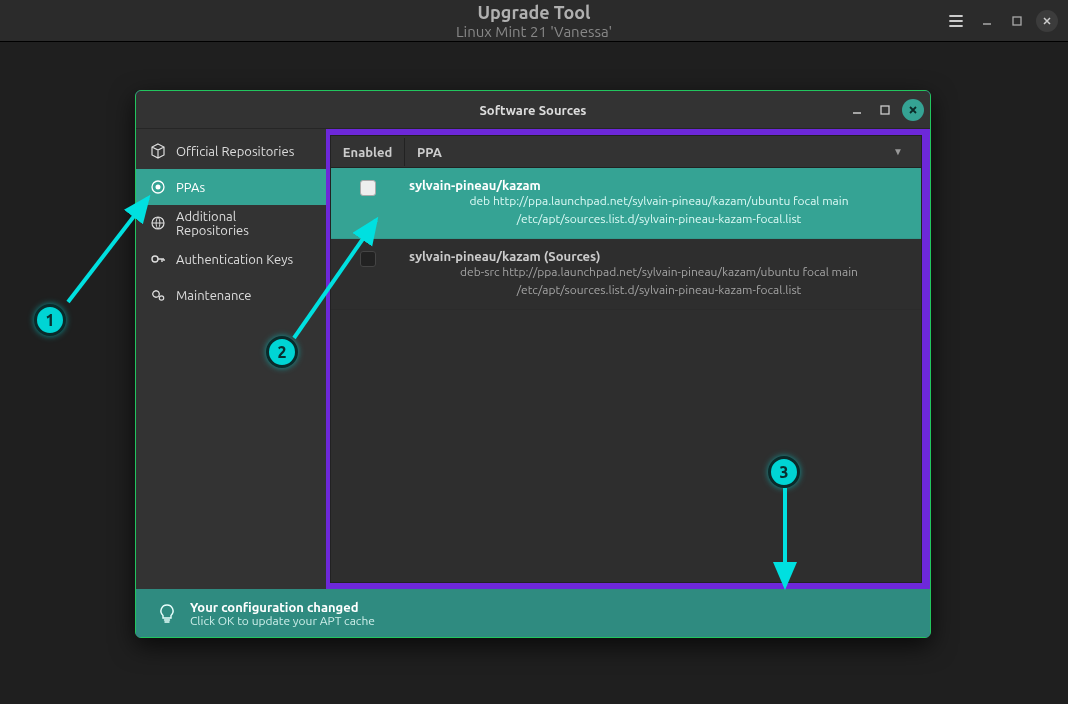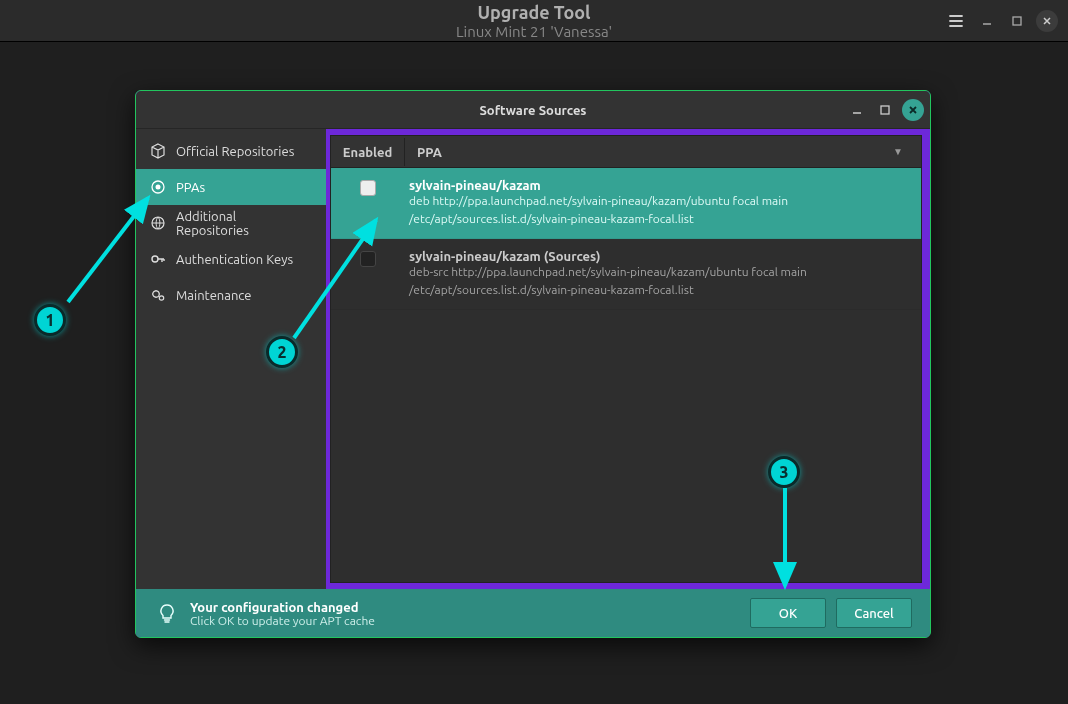--- a/index.html
+++ b/index.html
@@ -168,21 +168,21 @@
   background: #eee;
   display: inline-block;
   cursor: pointer;
 }
 .chk.dark { background: #222; border-color: #444; }
 .row .cell-ppa {
   flex: 1;
   padding: 10px 12px 10px 4px;
 }
 .ppa-name { font-weight: 700; }
-.ppa-line { font-size: 12px; opacity: 0.95; line-height: 1.5; }
+.ppa-line { font-size: 12px; opacity: 0.95; line-height: 1.5; text-align: center; }
 .row.selected .ppa-line { color: #e6fffb; }
 .row.normal { color: #ccc; }
 .row.normal .ppa-line { color: #aaa; }
 
 .footer {
   height: 48px;
   background: #2f8b80;
   display: flex;
   align-items: center;
   padding: 0 18px;
@@ -352,24 +352,20 @@
   <div class="footer">
     <div class="bulb">
       <svg viewBox="0 0 20 20">
           <path d="M10 2a6 6 0 0 0-4 10.5V15h8v-2.5A6 6 0 0 0 10 2z M7.5 17h5 M8 19h4" fill="none" stroke="currentColor" stroke-width="1.4" stroke-linecap="round"></path>
         </svg>
     </div>
     <div class="footer-text">
       <div class="footer-title">Your configuration changed</div>
       <div class="footer-sub">Click OK to update your APT cache</div>
     </div>
-    <div class="footer-buttons">
-      <div class="btn">OK</div>
-      <div class="btn">Cancel</div>
-    </div>
   </div>
 </div>
 
 <svg class="arrow" style="left:50px; top:190px;" width="120" height="120" viewBox="0 0 120 120">
   <defs>
       <marker id="ah1" markerWidth="8" markerHeight="8" refX="6" refY="3" orient="auto">
         <path d="M0,0 L7,3 L0,6 z" fill="#00e0e0"></path>
       </marker>
     </defs>
   <path d="M18 112 L98 8" stroke="#00e0e0" stroke-width="4" marker-end="url(#ah1)"></path>

